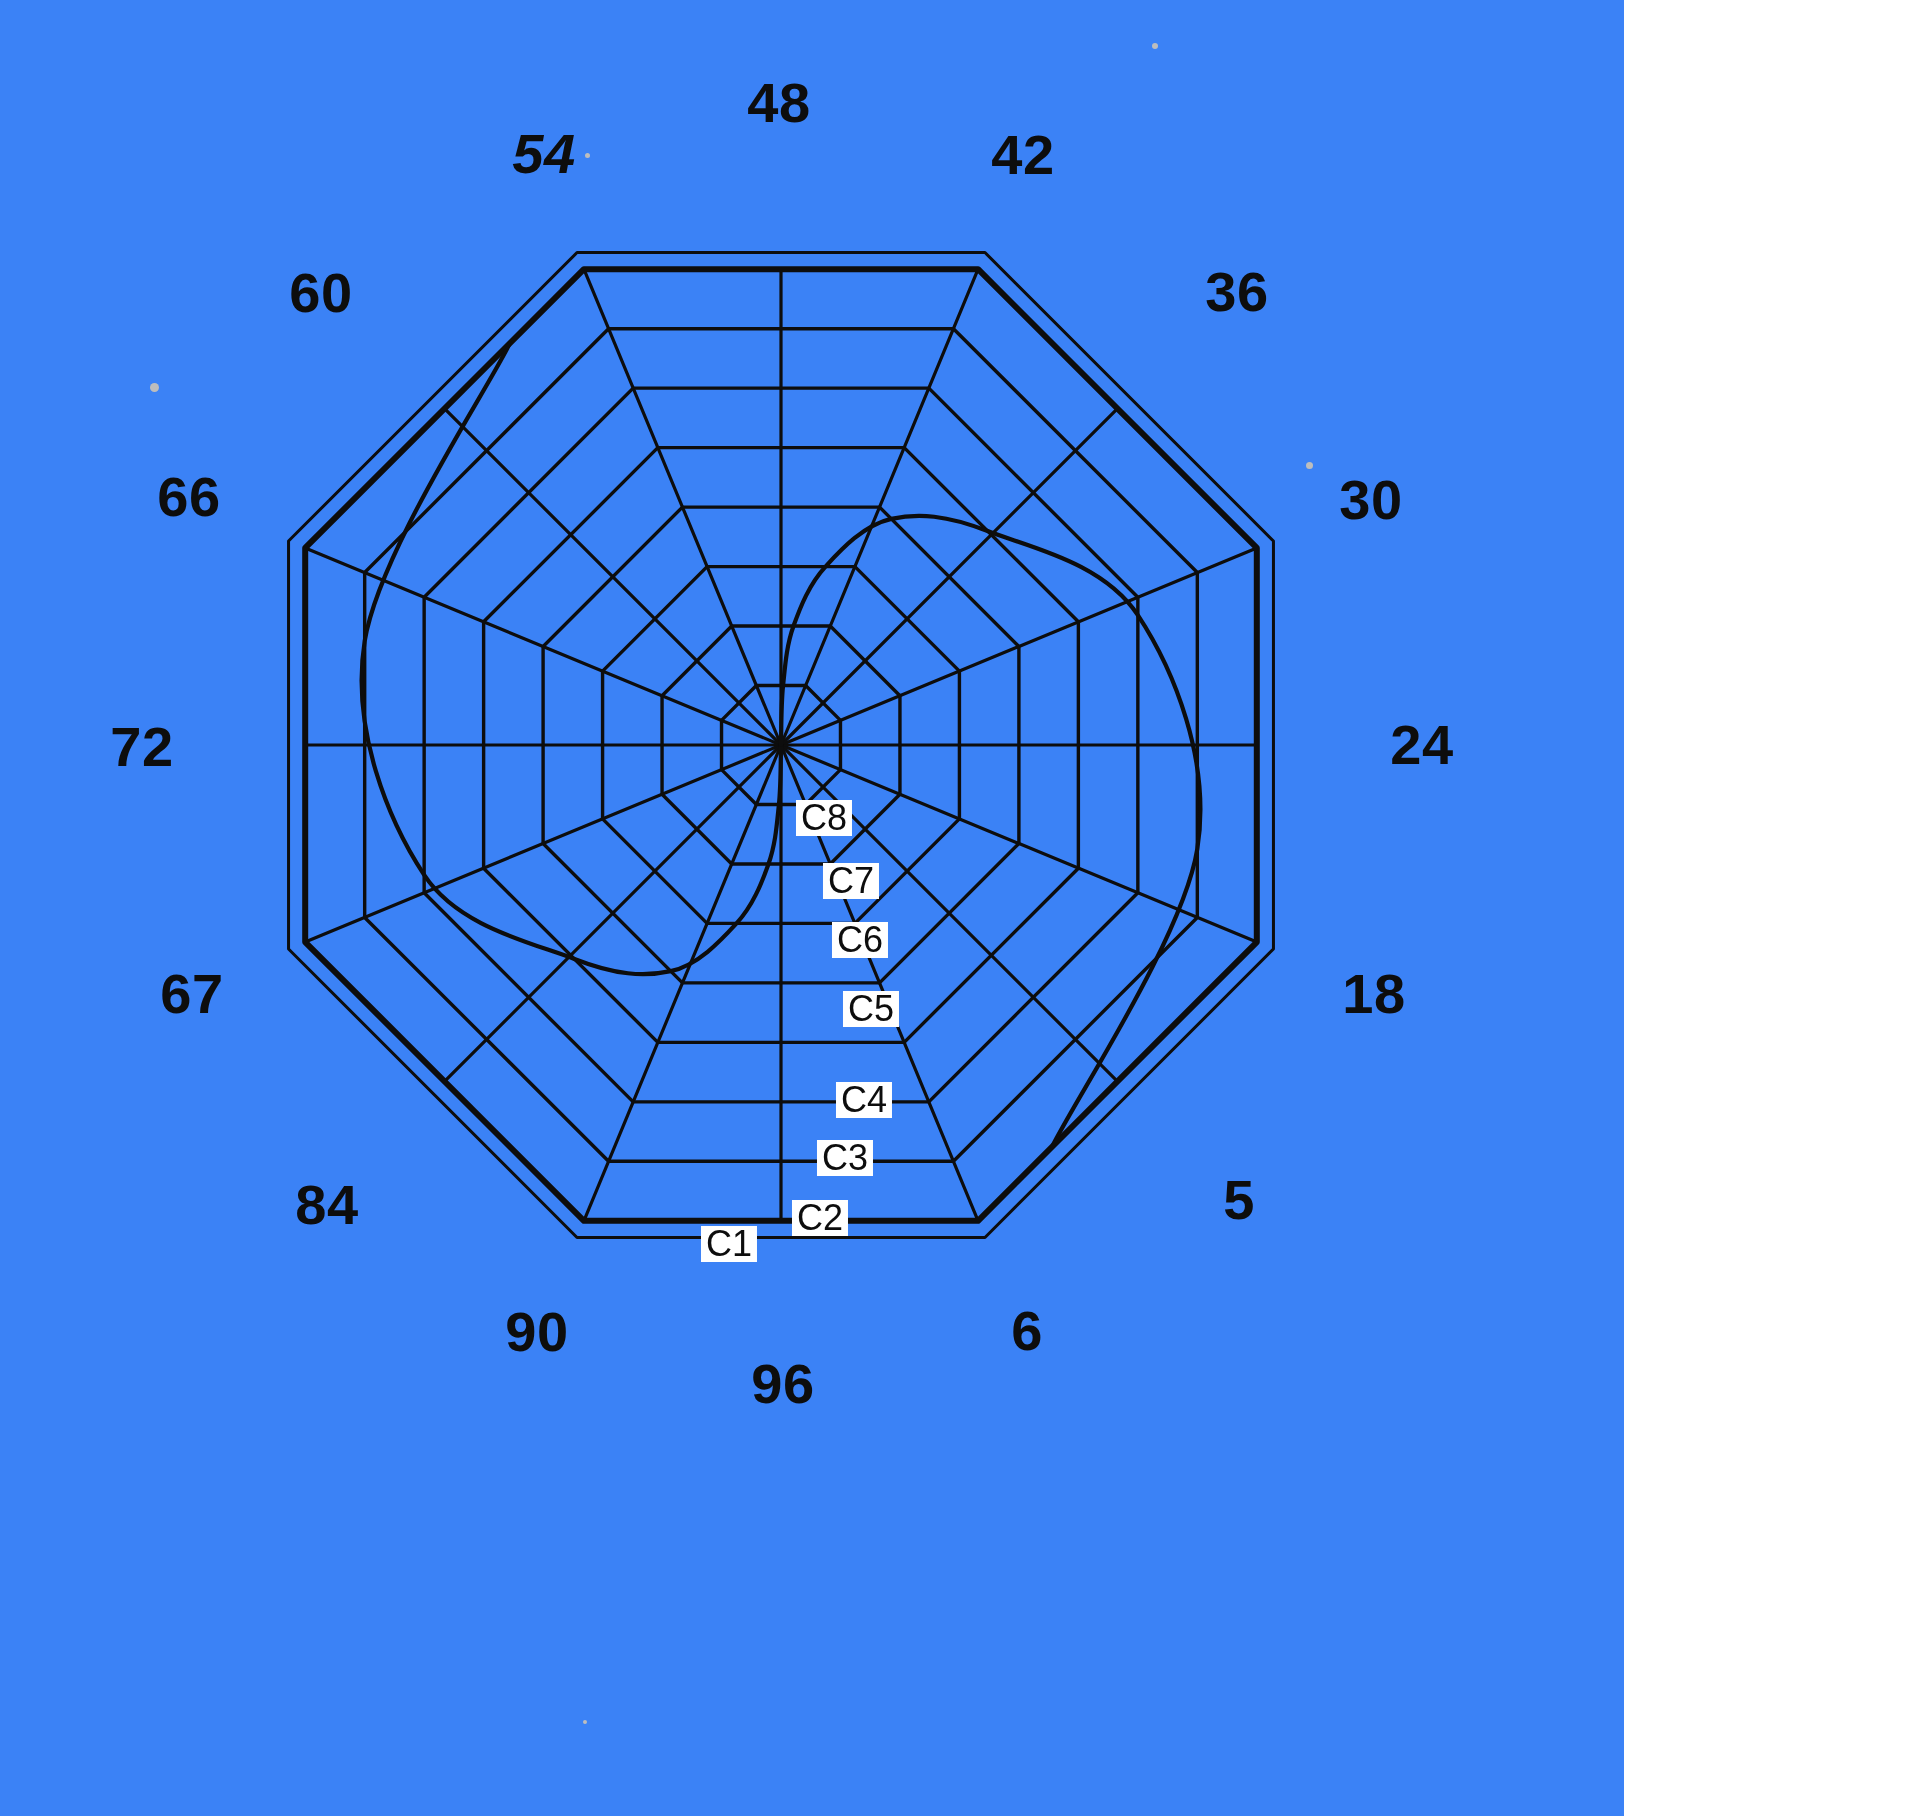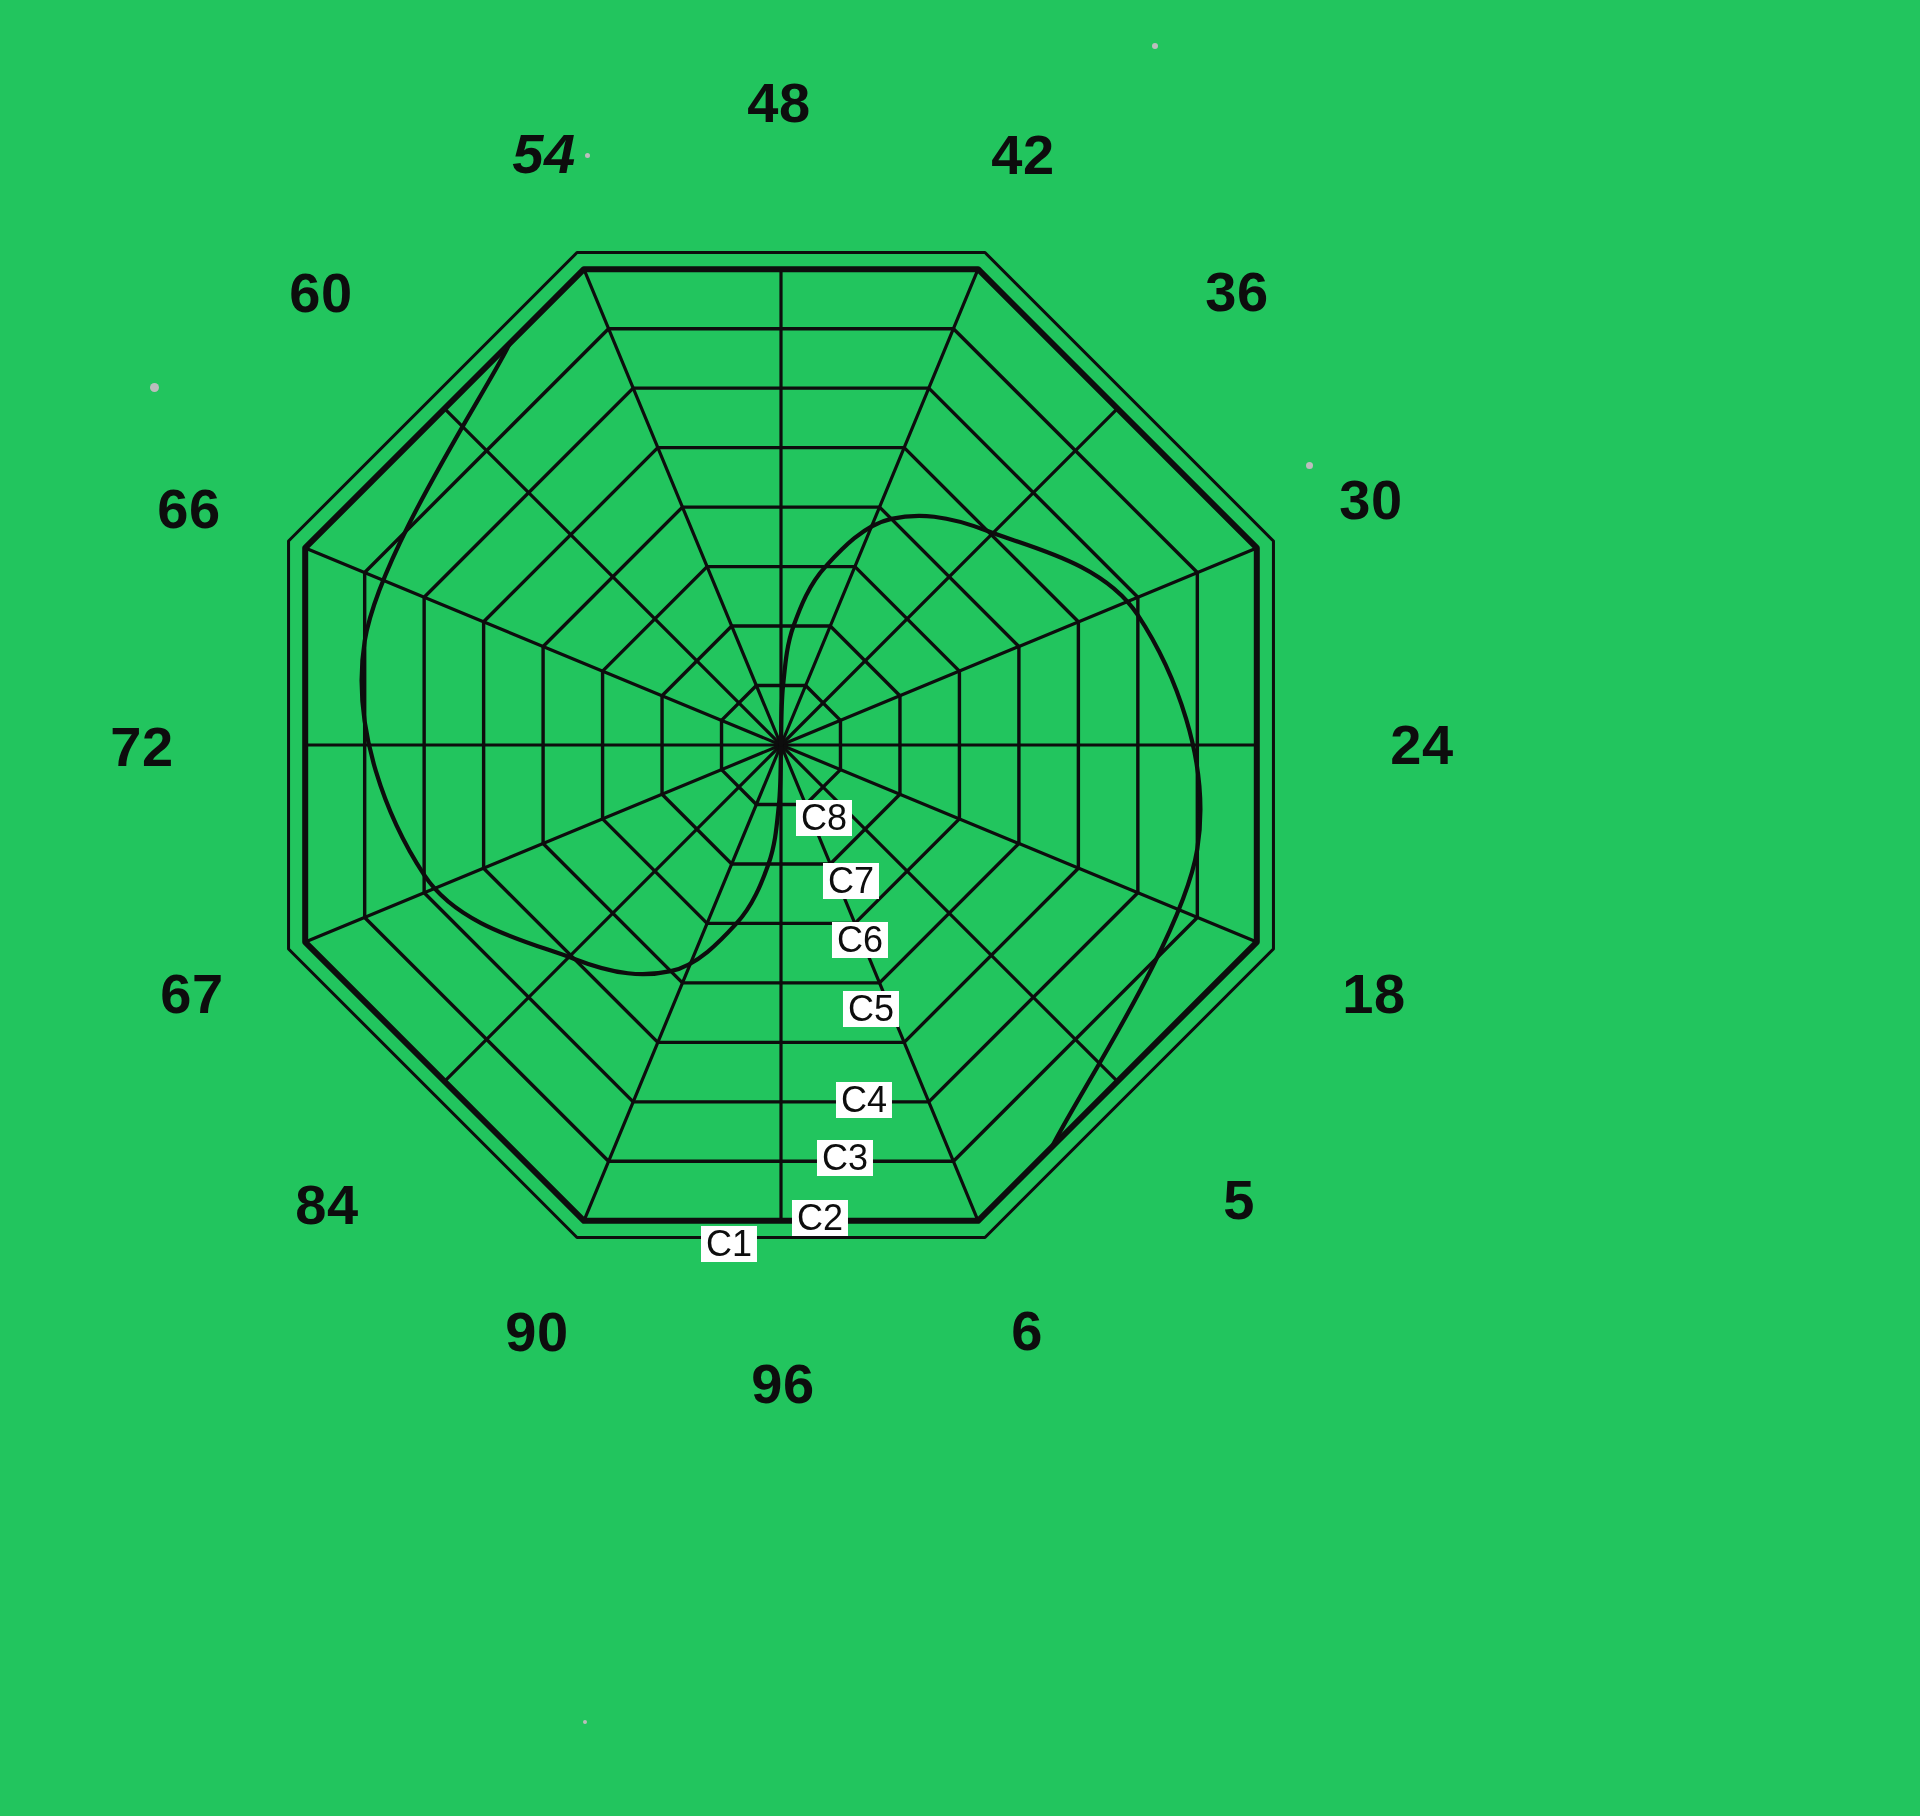--- a/index.html
+++ b/index.html
@@ -9,23 +9,23 @@
   }
   body {
     width: 1920px;
     height: 1816px;
     font-family: "Liberation Sans", sans-serif;
     overflow: hidden;
     position: relative;
   }
   #figure-root {
     position: relative;
-    width: 1920px;
+    width: 1624px;
     height: 1816px;
-    background: #22c55e;
+    background: #3b82f6;
   }
   #figure-svg {
     position: absolute;
     left: 0;
     top: 0;
     width: 1920px;
     height: 1816px;
     display: block;
   }
   .spoke-label {
@@ -103,21 +103,21 @@
       <div class="spoke-label" style="left: 1371px; top: 500px;">30</div>
       <div class="spoke-label" style="left: 1422px; top: 745px;">24</div>
       <div class="spoke-label" style="left: 1374px; top: 994px;">18</div>
       <div class="spoke-label" style="left: 1239px; top: 1200px;">5</div>
       <div class="spoke-label" style="left: 1027px; top: 1331px;">6</div>
       <div class="spoke-label" style="left: 783px; top: 1384px;">96</div>
       <div class="spoke-label" style="left: 537px; top: 1332px;">90</div>
       <div class="spoke-label" style="left: 327px; top: 1205px;">84</div>
       <div class="spoke-label" style="left: 192px; top: 994px;">67</div>
       <div class="spoke-label" style="left: 142px; top: 747px;">72</div>
-      <div class="spoke-label" style="left: 189px; top: 509px;">66</div>
+      <div class="spoke-label" style="left: 189px; top: 497px;">66</div>
       <div class="spoke-label" style="left: 321px; top: 293px;">60</div>
       <div class="spoke-label" style="left: 544px; top: 154px; font-style: italic;">54</div>
     </div>
   <div id="ring-labels">
       <div class="ring-label" style="left: 824px; top: 818px;">C8</div>
       <div class="ring-label" style="left: 851px; top: 881px; text-align: right;">C7</div>
       <div class="ring-label" style="left: 860px; top: 940px;">C6</div>
       <div class="ring-label" style="left: 871px; top: 1009px;">C5</div>
       <div class="ring-label" style="left: 864px; top: 1060px; margin-top: 40px;">C4</div>
       <div class="ring-label" style="left: 845px; top: 1158px;">C3</div>

